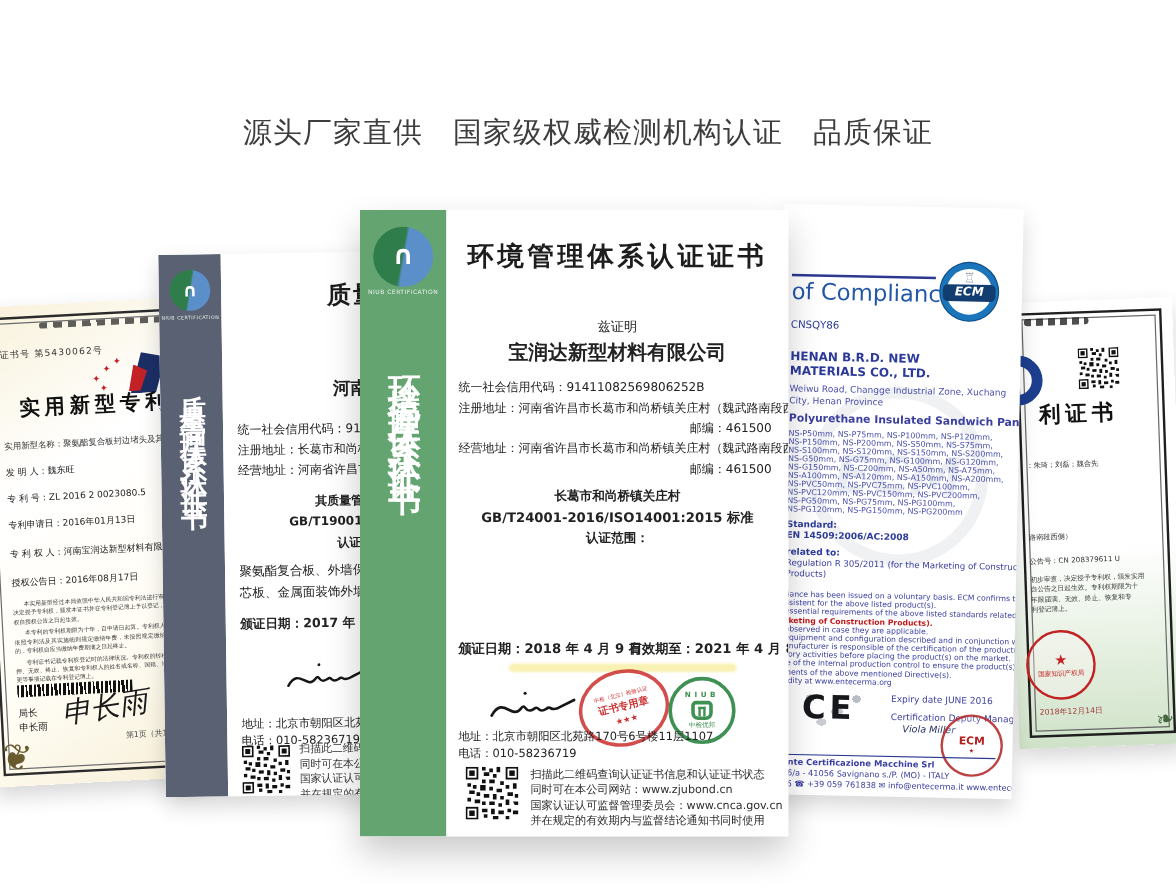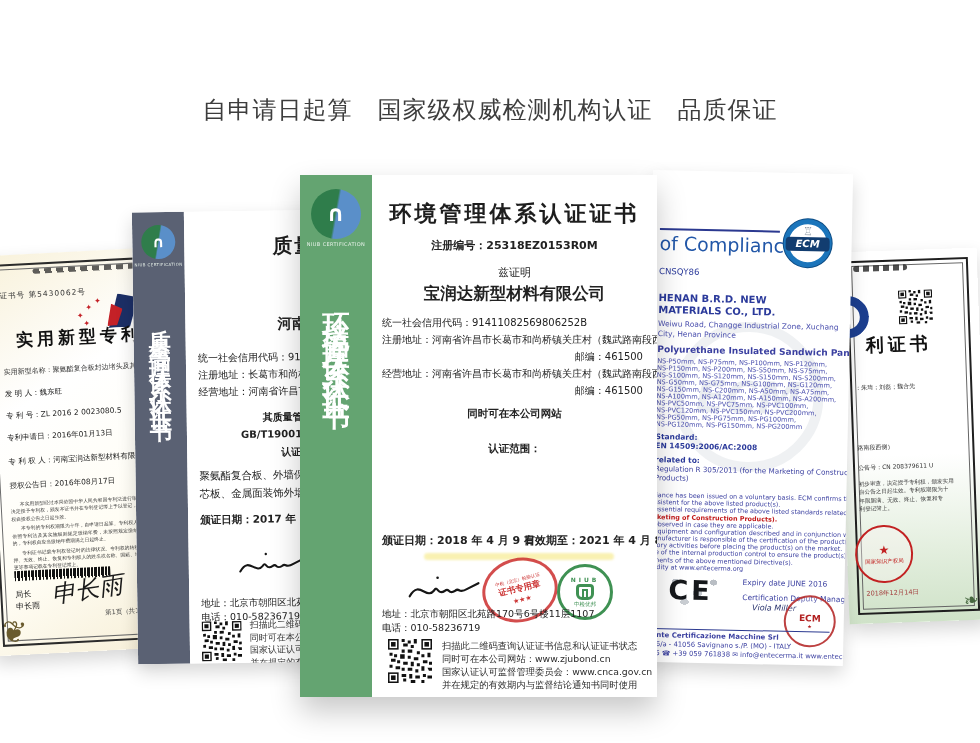--- a/index.html
+++ b/index.html
@@ -225,21 +225,21 @@
     </g>
     <g id="sig">
       <path d="M4 26 C14 8, 22 30, 30 20 C35 13, 33 26, 42 20 C47 16, 45 25, 53 20 C58 16, 56 24, 66 18 L78 12" stroke="#161616" fill="none" stroke-width="2.4" stroke-linecap="round"></path>
       <circle cx="34" cy="6" r="1.4" fill="#161616"></circle>
     </g>
   </defs>
 </svg>
 
 <div class="page">
 
-  <div class="hd-sub">自申请日起算　国家级权威检测机构认证　品质保证</div>
+  <div class="hd-sub">源头厂家直供　国家级权威检测机构认证　品质保证</div>
 
   <div class="cert patent-left">
     <div class="pl-frame"></div>
     <div class="pl-ornament"></div>
     <span class="l pl-no">证书号 第5430062号</span>
     <div class="pl-emblem">
       <span class="star s1">✦</span>
       <span class="star s2">✦</span>
       <span class="star s3">✦</span>
       <span class="star s4">✦</span>
@@ -397,29 +397,29 @@
   <div class="cert env">
     <div class="e-band">
       <div class="band-logo">
           <span>∩</span>
         </div>
       <div class="band-caption">NIUB CERTIFICATION</div>
       <div class="vtext">环境管理体系认证证书</div>
     </div>
     <div class="e-paper">
       <span class="l ctr ev-title">环境管理体系认证证书</span>
-      <span class="l ctr ev-reg">注册编号：25318EZ0153R0M</span>
       <span class="l ctr ev-company">宝润达新型材料有限公司</span>
       <span class="l ctr ev-attest">兹证明</span>
       <span class="l ev-code">统一社会信用代码：91411082569806252B</span>
       <span class="l ev-raddr">注册地址：河南省许昌市长葛市和尚桥镇关庄村（魏武路南段西侧）</span>
       <span class="l ev-pc1">邮编：461500</span>
       <span class="l ev-baddr">经营地址：河南省许昌市长葛市和尚桥镇关庄村（魏武路南段西侧）</span>
       <span class="l ev-pc2">邮编：461500</span>
-      <span class="l ctr ev-conform">同时可在本公司网站</span>
+      <span class="l ctr ev-conform">长葛市和尚桥镇关庄村</span>
+      <span class="l ctr ev-standard">GB/T24001-2016/ISO14001:2015 标准</span>
       <span class="l ctr ev-scopelab">认证范围：</span>
       <span class="l ev-issue">颁证日期：2018 年 4 月 9 日</span>
       <span class="l ev-valid">有效期至：2021 年 4 月 8 日</span>
       <div class="ev-streak"></div>
       <svg class="sig-svg ev-sign" viewBox="0 0 84 32">
           <use href="#sig"></use>
         </svg>
       <div class="ev-seal">
         <span class="arc">中检（北京）检验认证</span>
         <span class="mid">证书专用章</span>

